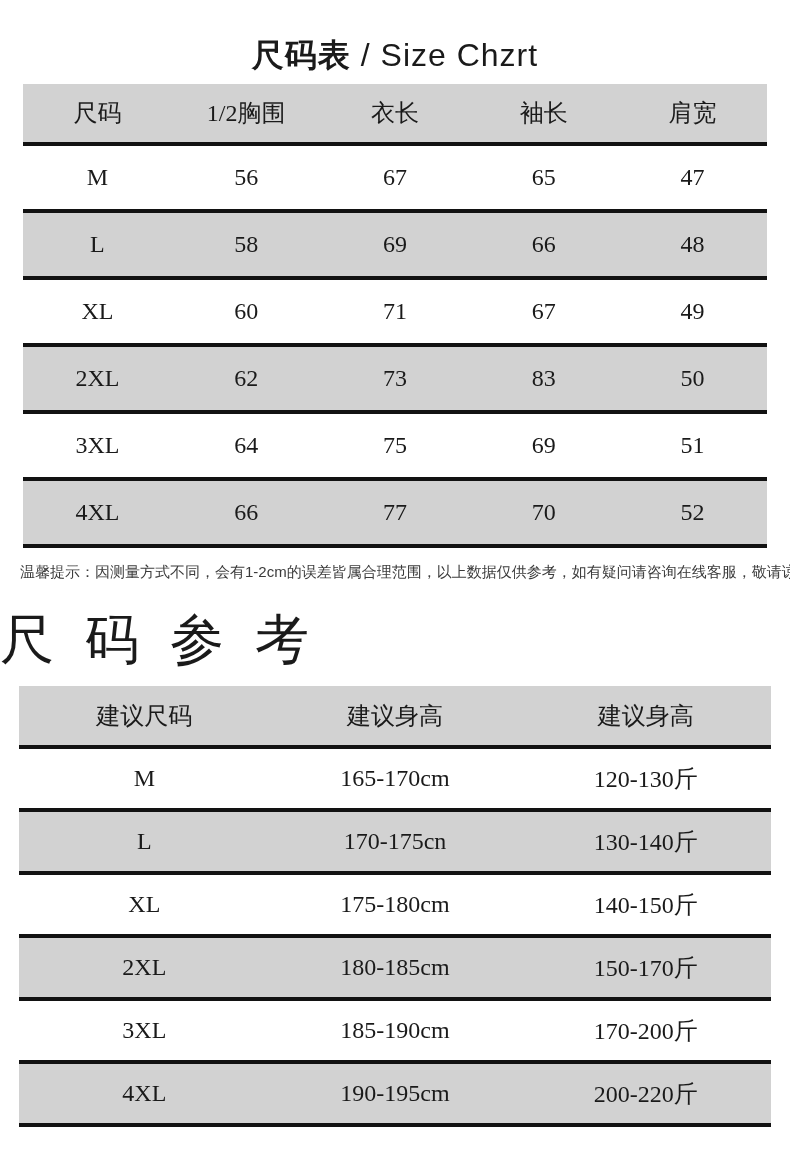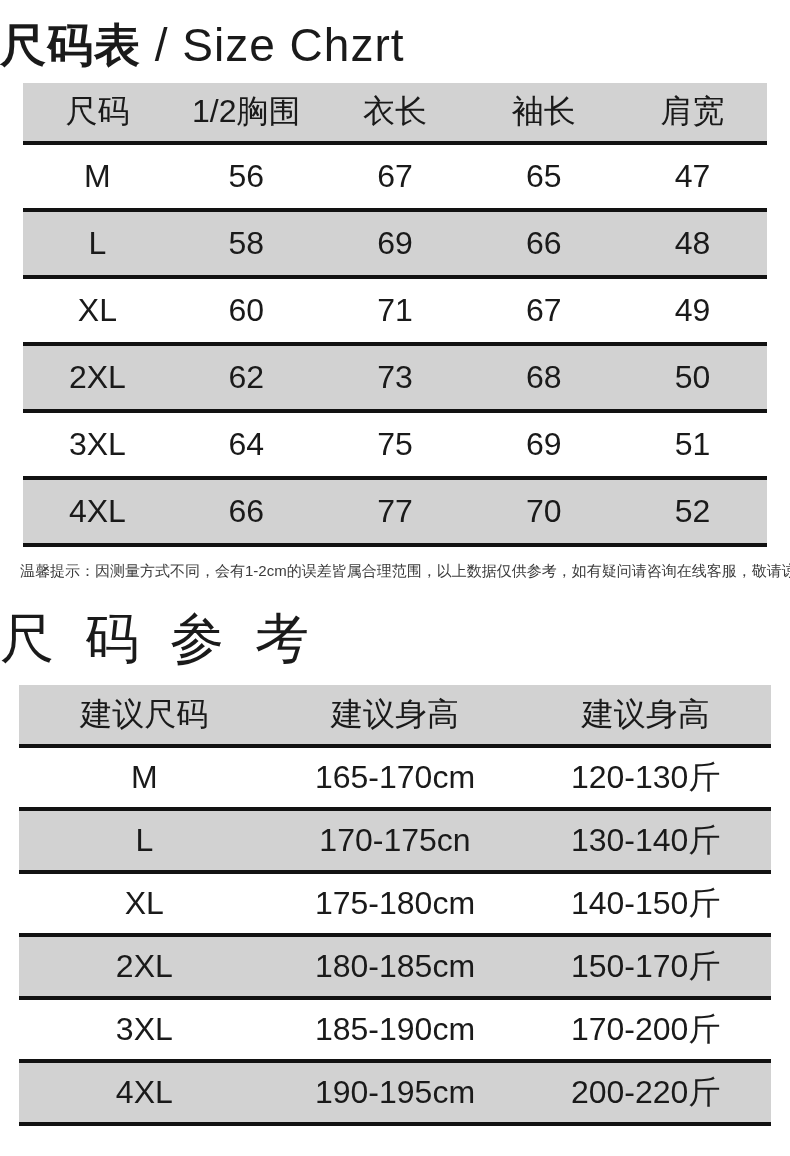--- a/index.html
+++ b/index.html
@@ -8,22 +8,23 @@
     background: #ffffff;
   }
   body {
     width: 790px;
     min-height: 1156px;
     font-family: "Liberation Sans", "DejaVu Sans", sans-serif;
     color: #1a1a1a;
   }
   
   .main-title {
-    margin: 18px 0 10px 0;
-    font-size: 46px;
+    text-align: center;
+    margin: 36px 0 10px 0;
+    font-size: 32px;
     line-height: 1.2;
     white-space: nowrap;
   }
   .main-title .cn {
     font-weight: 800;
     letter-spacing: 1px;
   }
   .main-title .en {
     font-weight: 400;
     letter-spacing: 1px;
@@ -35,21 +36,22 @@
     letter-spacing: 8px;
     line-height: 1.15;
     white-space: nowrap;
   }
   
   table {
     border-collapse: collapse;
     table-layout: fixed;
     margin: 0 auto;
     text-align: center;
-    font-size: 32px;
+    font-size: 24px;
+    font-family: Liberation Serif, serif;
   }
   #size-table  { width: 744px; }
   #ref-table   { width: 752px; }
   thead tr {
     background: #d2d2d2;
   }
   tbody tr:nth-child(even) {
     background: #d2d2d2;
   }
   tr {
@@ -111,21 +113,21 @@
         <td>XL</td>
         <td>60</td>
         <td>71</td>
         <td>67</td>
         <td>49</td>
       </tr>
       <tr>
         <td>2XL</td>
         <td>62</td>
         <td>73</td>
-        <td>68</td>
+        <td>83</td>
         <td>50</td>
       </tr>
       <tr>
         <td>3XL</td>
         <td>64</td>
         <td>75</td>
         <td>69</td>
         <td>51</td>
       </tr>
       <tr>

